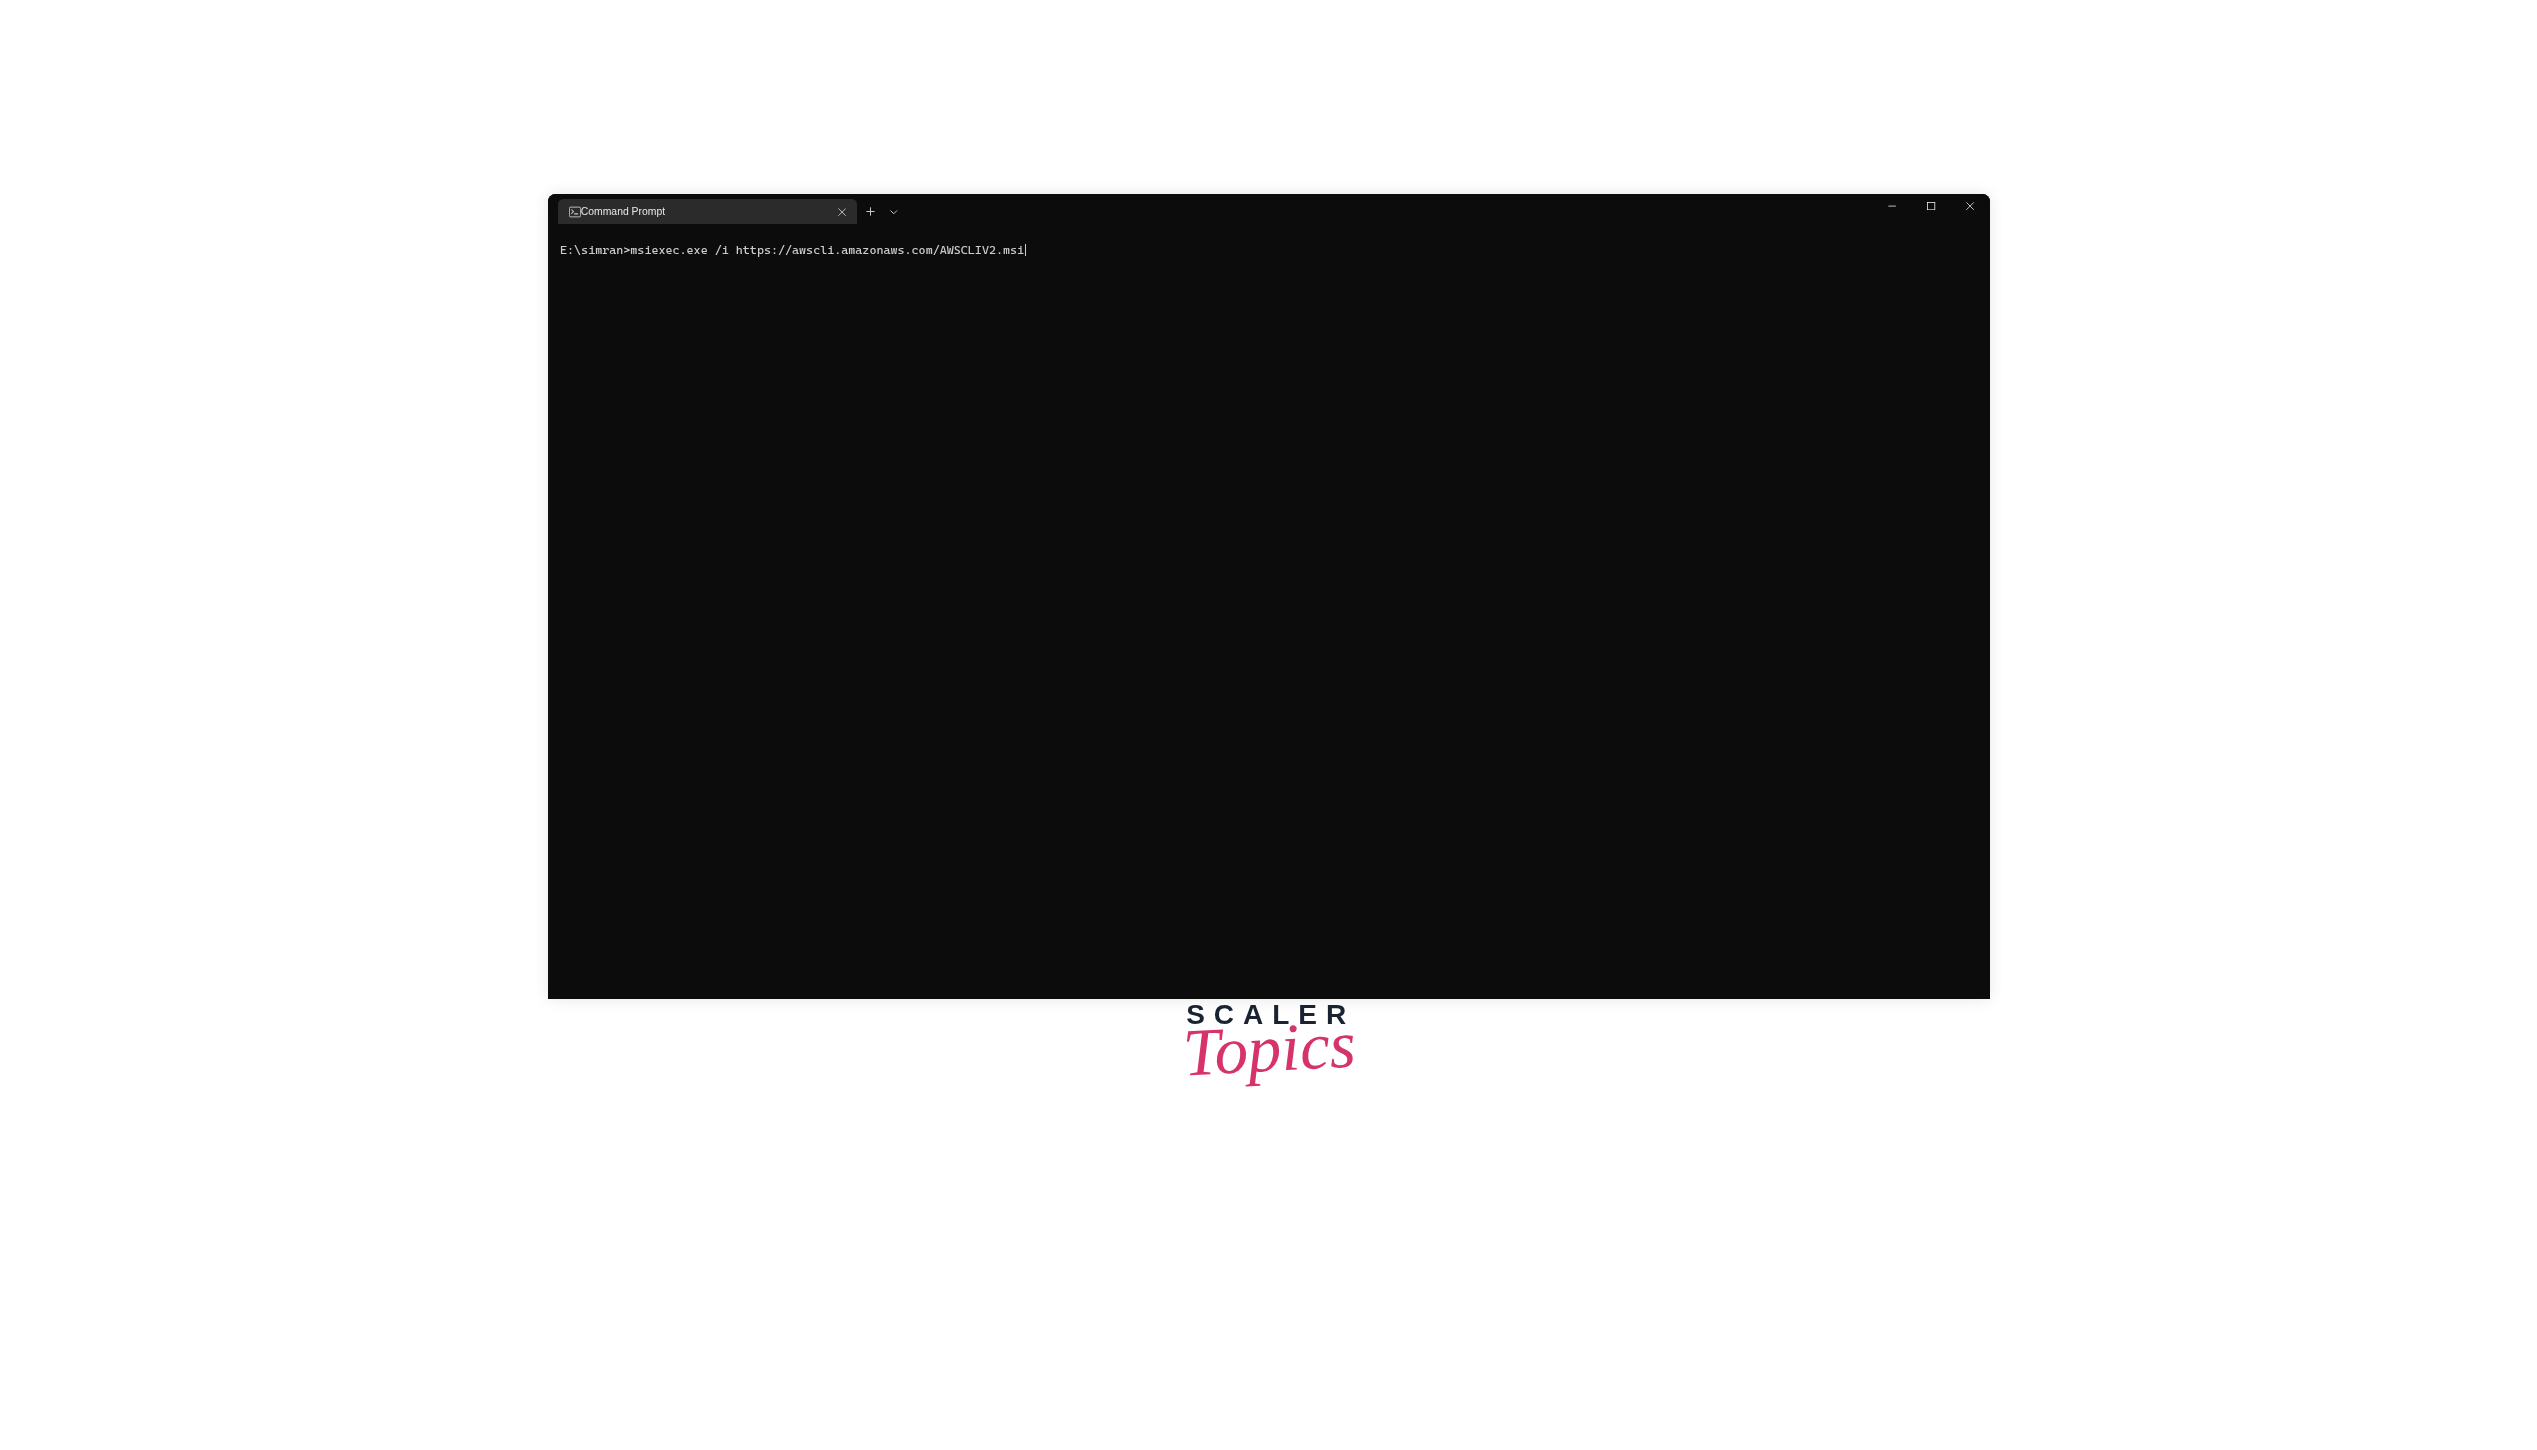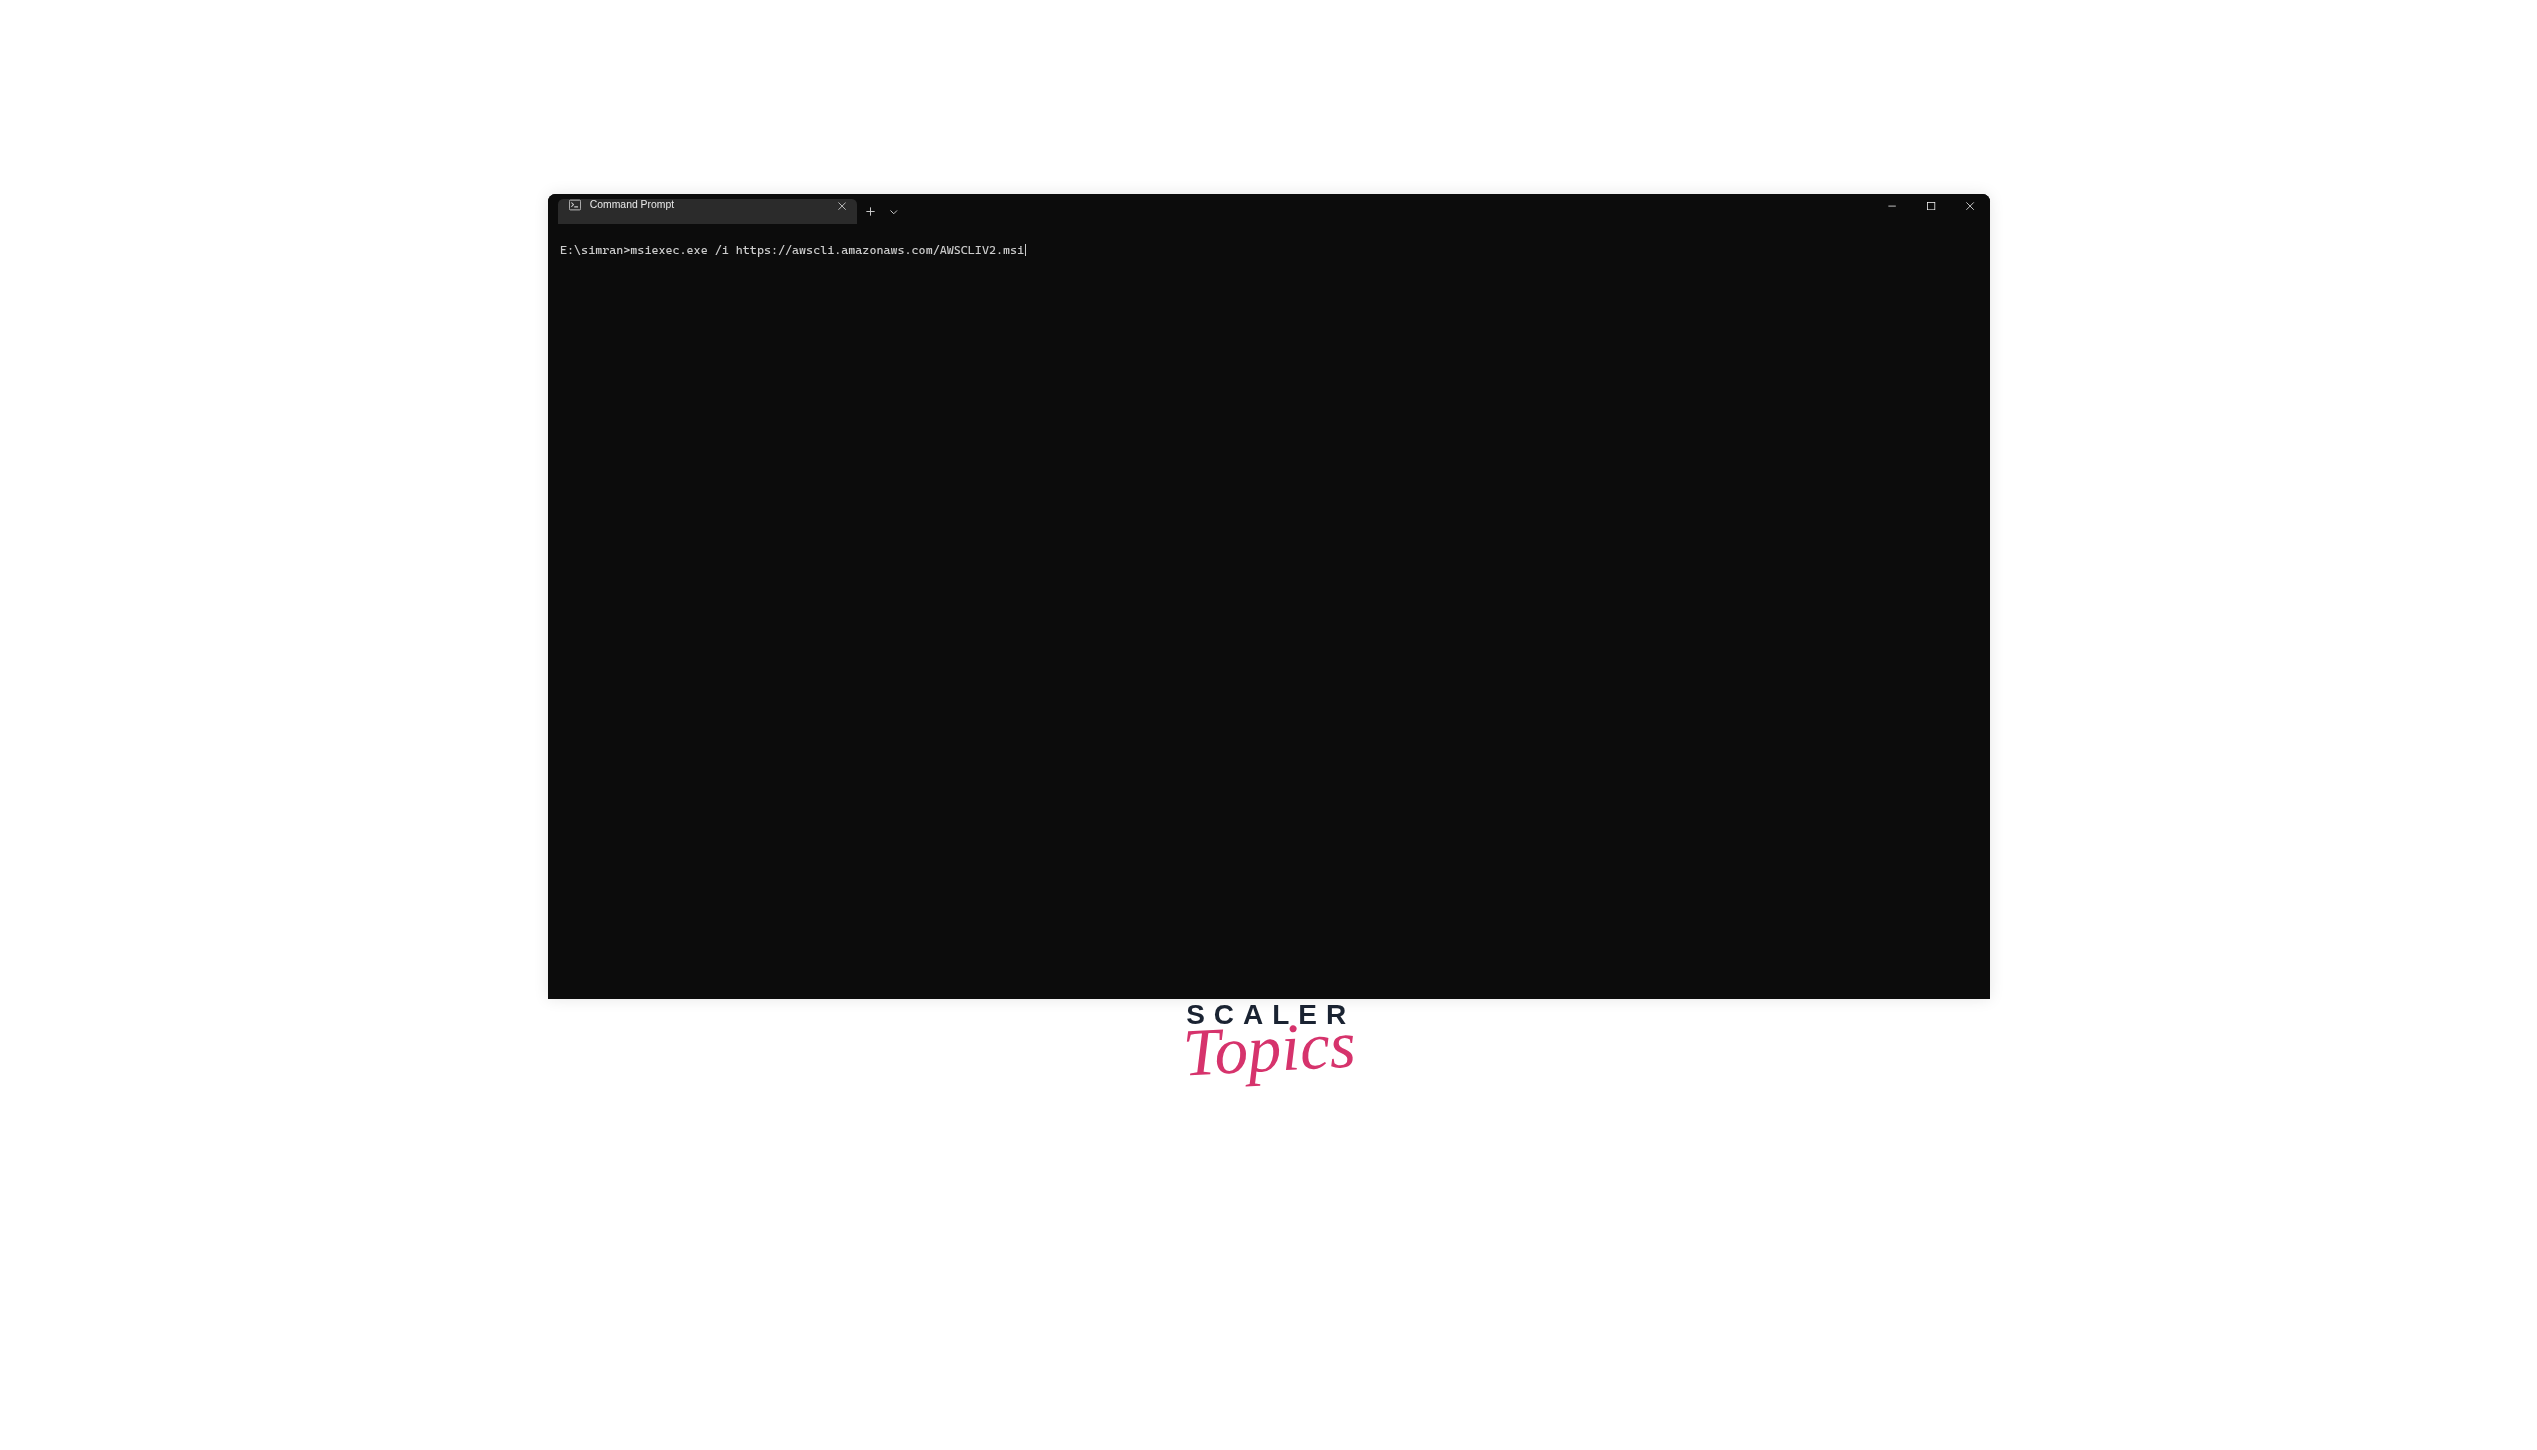--- a/index.html
+++ b/index.html
@@ -46,22 +46,22 @@
       height: 100%;
       padding-left: 10.4px;
       padding-top: 4.5px;
     }
     
     .tab {
       height: 25px;
       background: #2b2b2b;
       border-radius: 5.2px 5.2px 0 0;
       display: flex;
+      align-items: center;
       padding: 0 9px 0 10.4px;
-      gap: 9px;
       min-width: 299px;
     }
     
     .tab-icon {
       width: 12px;
       height: 12px;
       display: flex;
       align-items: center;
       justify-content: center;
     }

